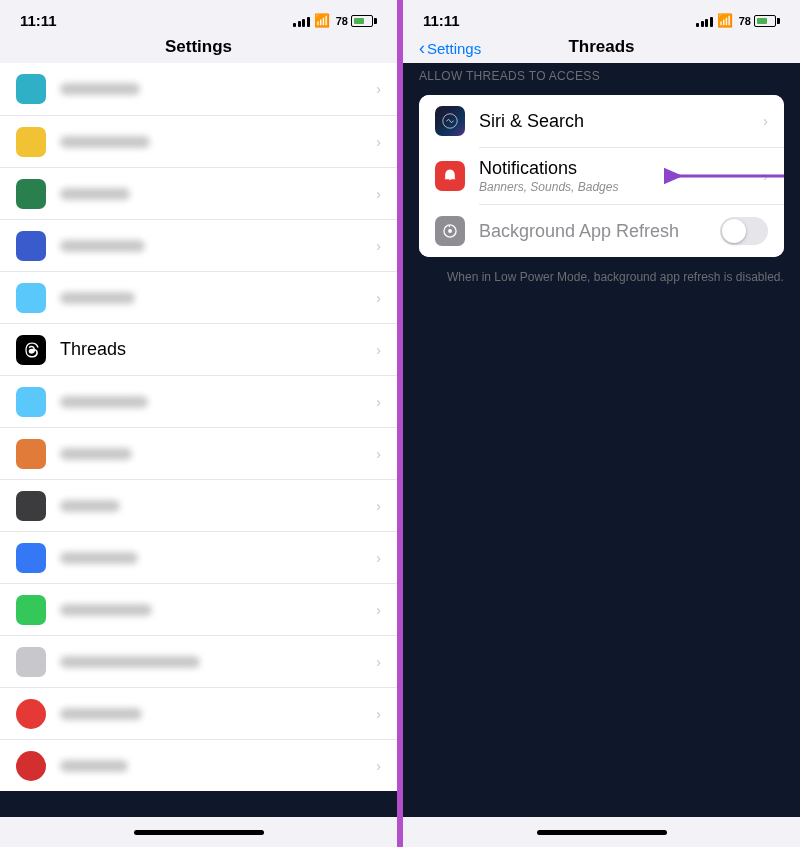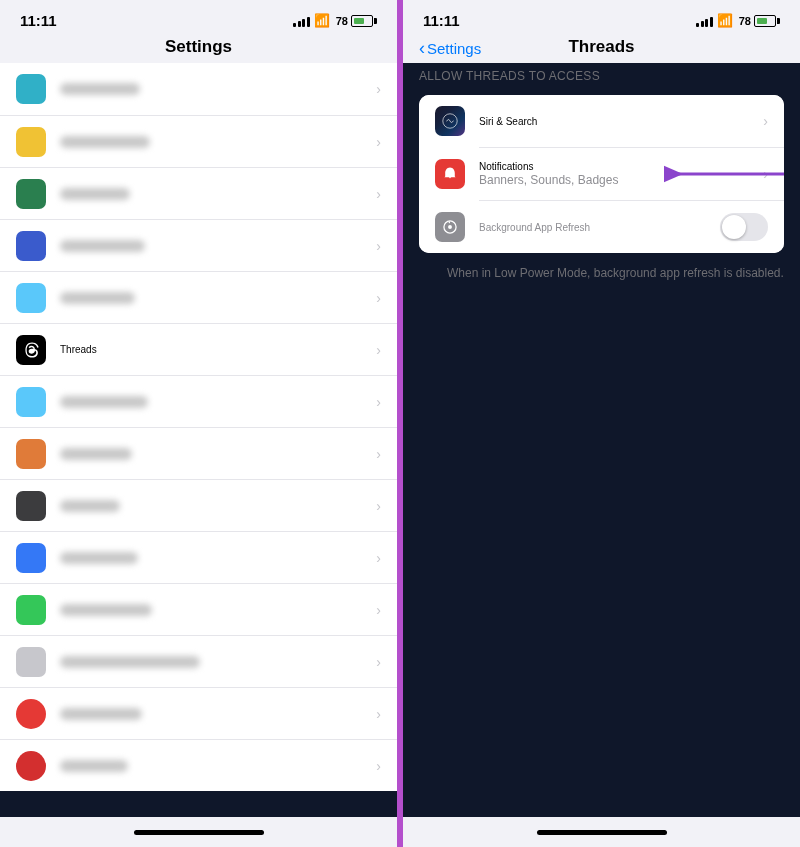--- a/index.html
+++ b/index.html
@@ -141,27 +141,28 @@
       border-radius: 7px;
       margin-right: 14px;
       flex-shrink: 0;
       display: flex;
       align-items: center;
       justify-content: center;
       font-size: 17px;
     }
     .item-label {
       flex: 1;
-      font-size: 10px;
+      font-size: 18px;
       color: #000;
     }
     .item-sublabel {
       font-size: 12px;
       color: #8e8e93;
       margin-top: 1px;
+      font-style: italic;
     }
     .chevron {
       color: #c7c7cc;
       font-size: 14px;
       margin-left: 6px;
     }
     .item-blurred {
       flex: 1;
     }
     .blurred-text {

